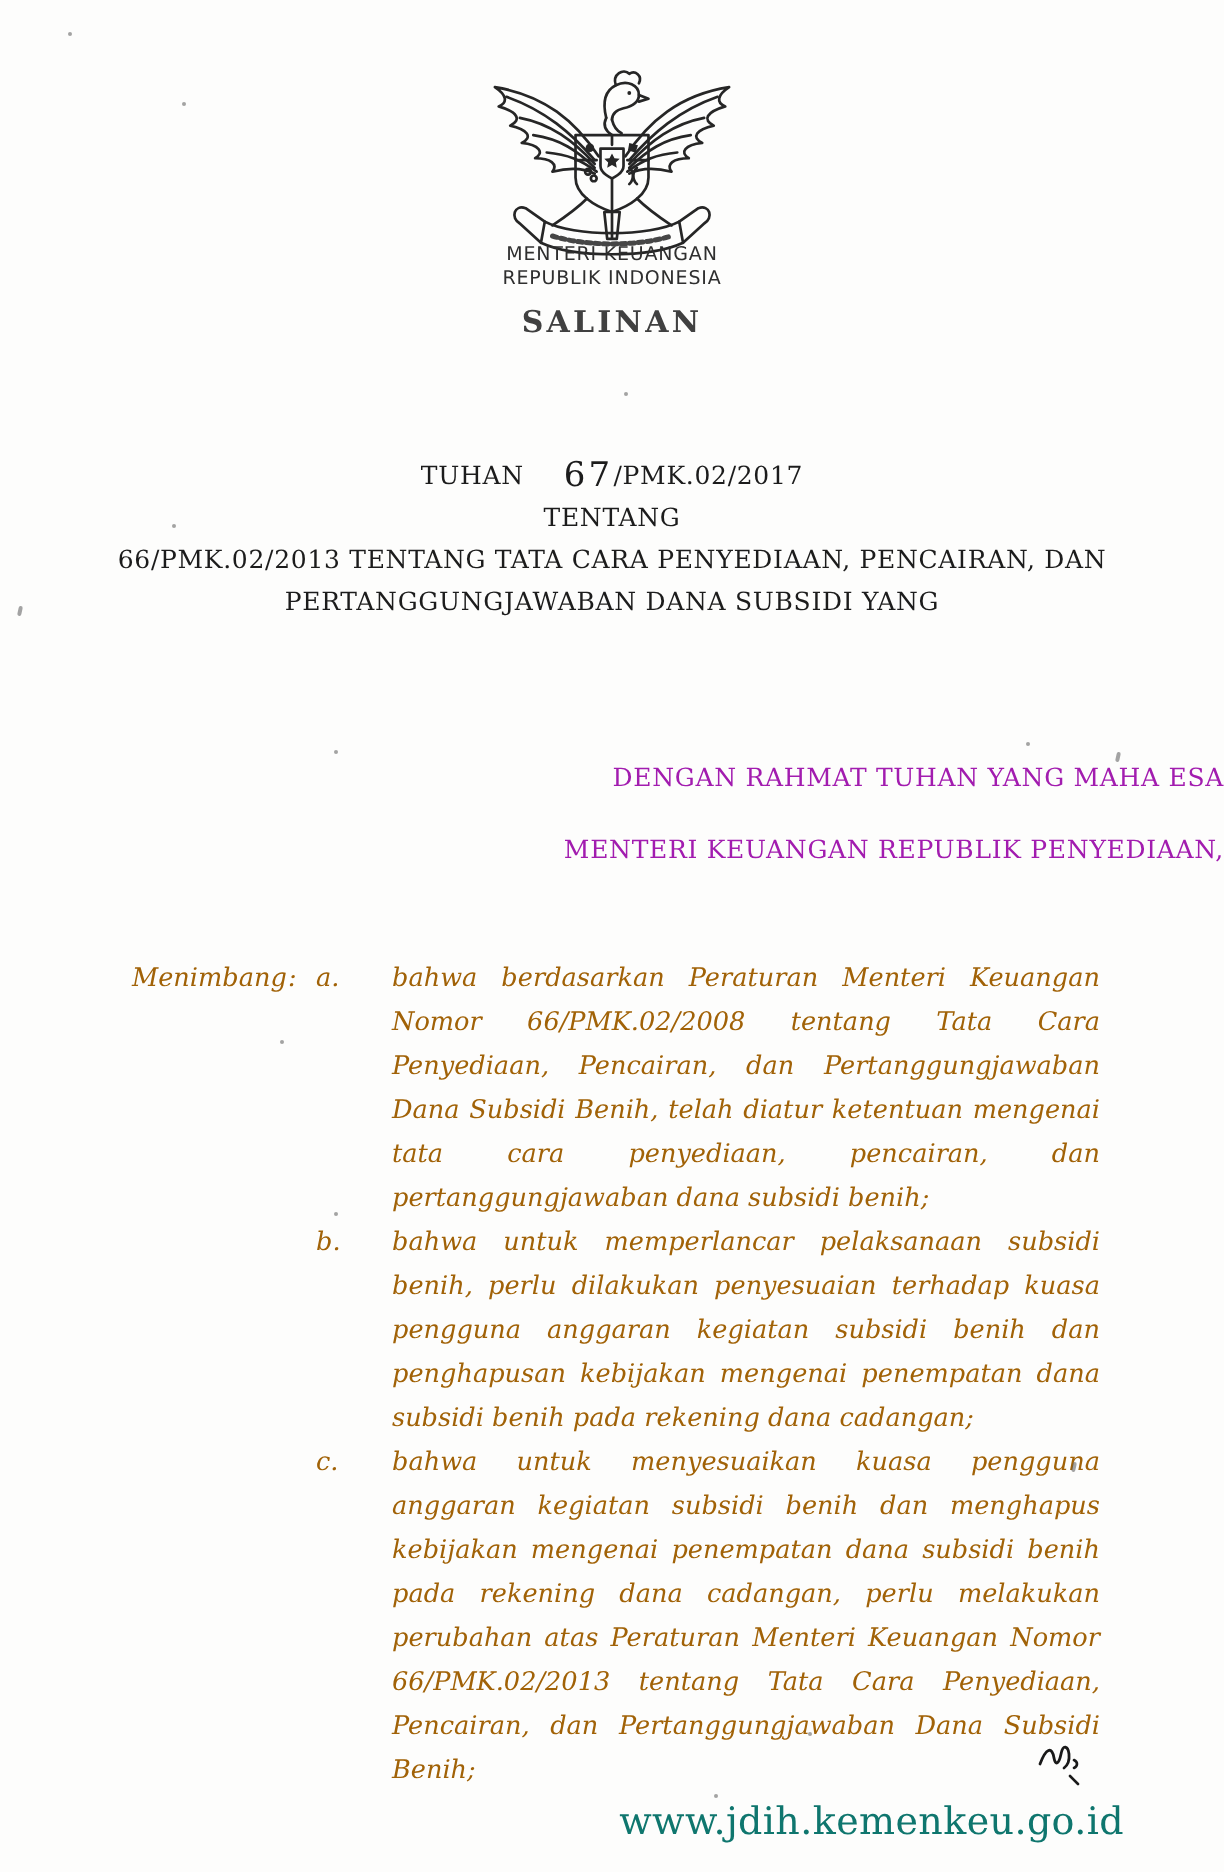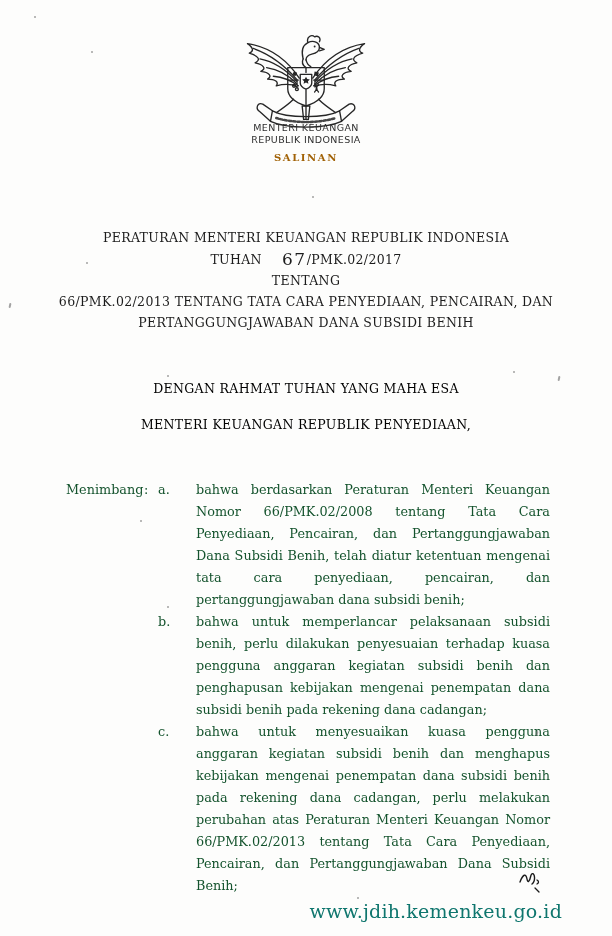--- a/index.html
+++ b/index.html
@@ -33,23 +33,23 @@
     line-height: 11.5px;
     letter-spacing: 0.4px;
     color: #2f2f2f;
   }
   .salinan {
     position: absolute;
     top: 152px;
     left: 0; right: 0;
     text-align: center;
     font-weight: bold;
-    font-size: 10px;
+    font-size: 15px;
     letter-spacing: 1.6px;
-    color: #a16207;
+    color: #404040;
   }
 
   
   .title-block {
     position: absolute;
     top: 227px;
     left: 0; right: 0;
     text-align: center;
     font-size: 12.5px;
     line-height: 21px;
@@ -62,38 +62,39 @@
     font-size: 17px;
     letter-spacing: 1.6px;
     position: relative;
     top: 1px;
     margin-left: 20px;
   }
 
   .invocation, .authority {
     position: absolute;
     left: 0; right: 0;
-    text-align: center;
+    text-align: right;
     font-size: 12.5px;
     letter-spacing: 0.35px;
     white-space: nowrap;
-    color: #000000;
+    color: #a21caf;
   }
   .invocation { top: 381px; }
   .authority  { top: 417px; }
 
   
   .menimbang {
     position: absolute;
     left: 66px;
     top: 479px;
     display: flex;
     font-size: 12.8px;
     line-height: 22px;
-    color: #14532d;
+    color: #a16207;
+    font-style: italic;
   }
   .m-label { width: 78px; flex: none; }
   .m-colon { width: 14px; flex: none; }
   .m-items { width: 392px; flex: none; }
   .m-item  { display: flex; }
   .m-marker { width: 38px; flex: none; }
   .m-text {
     width: 354px;
     flex: none;
     text-align: justify;
@@ -174,27 +175,26 @@
   </svg>
 
   <div class="ministry">
     <div>MENTERI KEUANGAN</div>
     <div>REPUBLIK INDONESIA</div>
   </div>
 
   <div class="salinan">SALINAN</div>
 
   <div class="title-block">
-    <div>PERATURAN MENTERI KEUANGAN REPUBLIK INDONESIA</div>
     <div>
       <span>TUHAN</span><span class="nomor-number">67</span><span>/PMK.02/2017</span>
     </div>
     <div>TENTANG</div>
     <div>66/PMK.02/2013 TENTANG TATA CARA PENYEDIAAN, PENCAIRAN, DAN</div>
-    <div>PERTANGGUNGJAWABAN DANA SUBSIDI BENIH</div>
+    <div>PERTANGGUNGJAWABAN DANA SUBSIDI YANG</div>
   </div>
 
   <div class="invocation">DENGAN RAHMAT TUHAN YANG MAHA ESA</div>
   <div class="authority">MENTERI KEUANGAN REPUBLIK PENYEDIAAN,</div>
 
   <div class="menimbang">
     <div class="m-label">Menimbang</div>
     <div class="m-colon">:</div>
     <div class="m-items">
       <div class="m-item">

